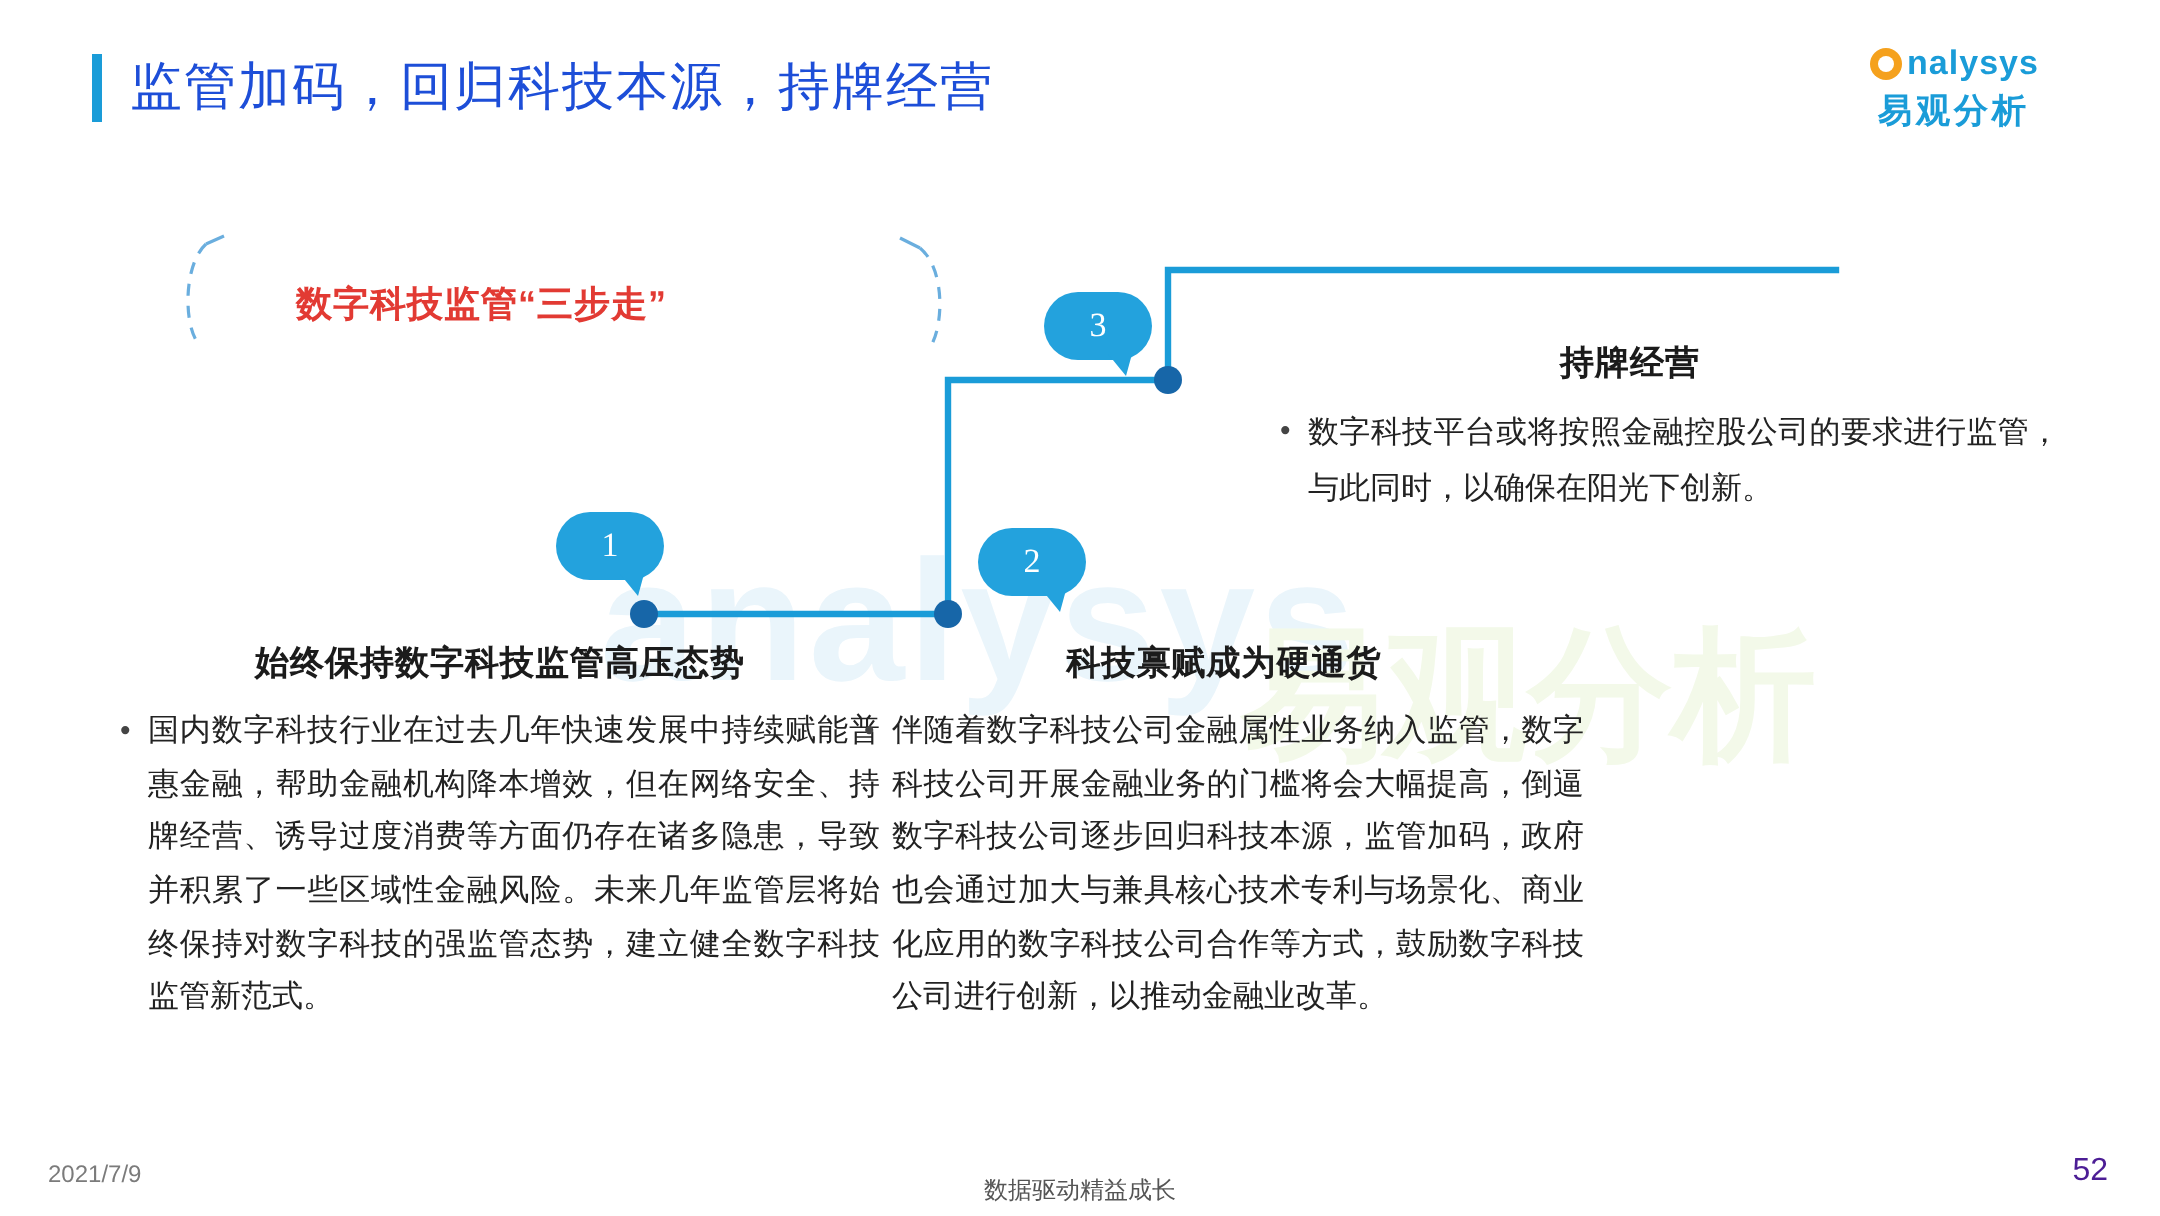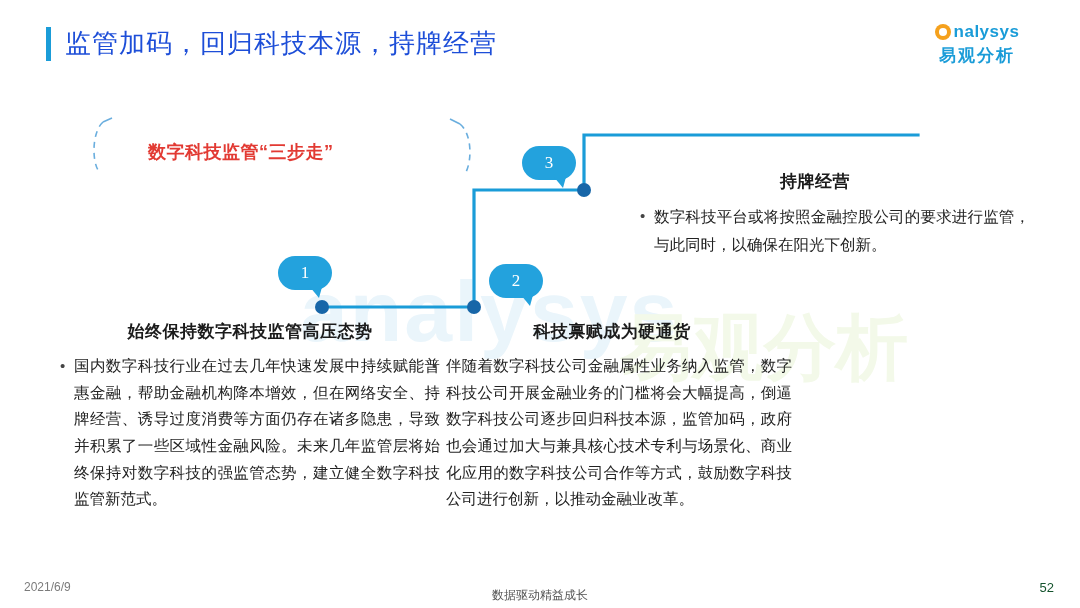--- a/index.html
+++ b/index.html
@@ -205,22 +205,22 @@
     right: 0;
     bottom: 4px;
     text-align: center;
     font-size: 12px;
     color: #555555;
   }
   .footer-page {
     position: absolute;
     right: 26px;
     bottom: 13px;
-    font-size: 13px;
-    color: #14532d;
+    font-size: 16px;
+    color: #4c1d95;
   }
 </style>
 </head>
 <body>
 
 <div class="slide">
 
   <div class="watermark">analysys</div>
   <div class="watermark-cn">易观分析</div>
 
@@ -274,17 +274,17 @@
   </div>
 
   <div class="col col3" style="left:640px; top:146px; width:390px;margin-top:24px;">
     <div class="col-head">持牌经营</div>
     <div class="body-row">
       <div class="bullet">•</div>
       <div class="body-text">数字科技平台或将按照金融控股公司的要求进行监管，与此同时，以确保在阳光下创新。</div>
     </div>
   </div>
 
-  <div class="footer-date">2021/6/9</div>
+  <div class="footer-date">2021/7/9</div>
   <div class="footer-center">数据驱动精益成长</div>
   <div class="footer-page">52</div>
 
 </div>
 
 </body></html>

